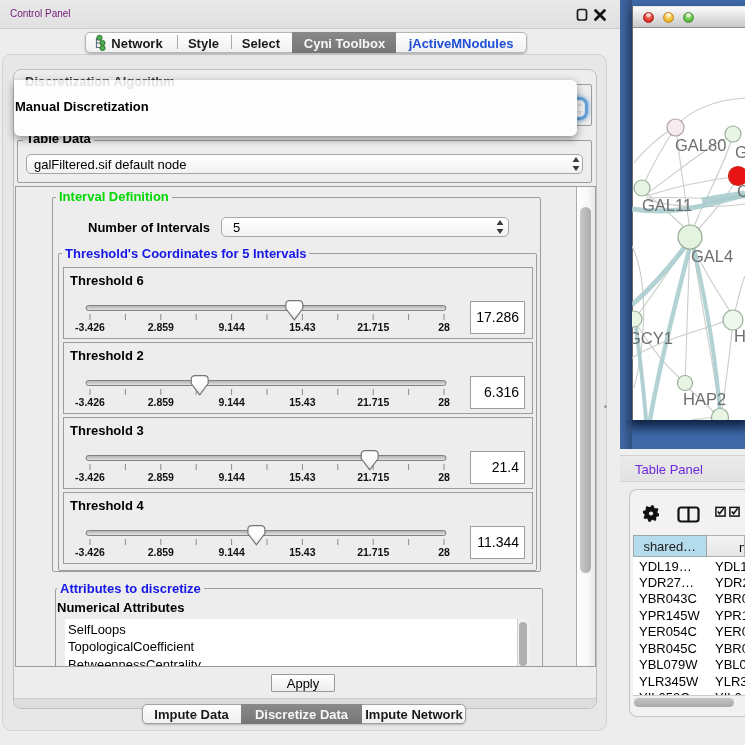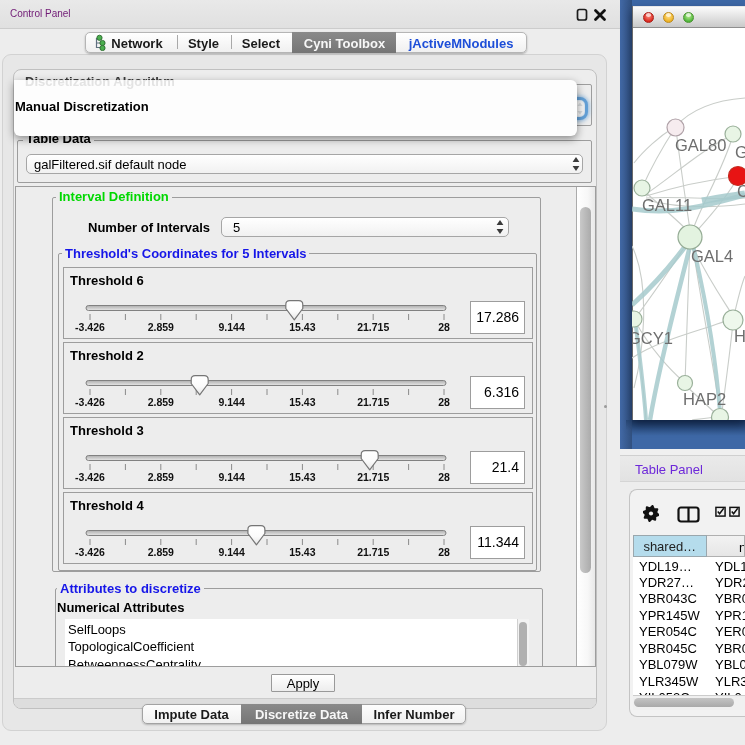--- a/index.html
+++ b/index.html
@@ -178,21 +178,21 @@
 <div class="ab" style="left:48.5px;top:39px;width:452px;height:47px;background:#fff"></div>
 <div class="ab" style="left:52px;top:41px;font-size:13px;color:#000;line-height:17.4px">SelfLoops<br>TopologicalCoefficient<br>BetweennessCentrality</div>
 <div class="ab" style="left:500.5px;top:39px;width:12px;height:47px;background:#f2f2f2;border-left:1px solid #d0d0d0"></div>
 <div class="ab" style="left:502.5px;top:42px;width:8px;height:44px;background:#b0b0b0;border-radius:4px"></div>
 </div>
 <div class="ab" style="left:271px;top:674px;width:64px;height:18px;background:linear-gradient(#ffffff,#ededed);border:1px solid #999;border-radius:1px;text-align:center;font-size:13px;line-height:17px">Apply</div>
 <div class="ab" style="left:142px;top:703.5px;width:324px;height:20px;background:linear-gradient(#fdfdfd,#f0f0f0);border:1px solid #a2a2a2;border-radius:5px;box-shadow:0 1px 2px rgba(0,0,0,0.22)"></div>
 <div class="ab" style="left:241px;top:703.5px;width:121px;height:20px;background:linear-gradient(#8a8a8a,#757575)"></div>
 <div class="ab" style="left:111.5px;top:707px;width:160px;text-align:center;font-size:13px;font-weight:bold;color:#1a1a1a">Impute Data</div>
 <div class="ab" style="left:221.5px;top:707px;width:160px;text-align:center;font-size:13px;font-weight:bold;color:#f7f7f7">Discretize Data</div>
-<div class="ab" style="left:334px;top:707px;width:160px;text-align:center;font-size:13px;font-weight:bold;color:#1a1a1a">Infer Number</div>
+<div class="ab" style="left:334px;top:707px;width:160px;text-align:center;font-size:13px;font-weight:bold;color:#1a1a1a">Impute Network</div>
 <div class="ab" style="left:25px;top:74.2px;font-size:13px;font-weight:bold;color:#3a3a3a;z-index:5">Discretization Algorithm</div>
 <div class="ab" style="left:14px;top:79.5px;width:563px;height:56px;background:#fdfdfd;border-radius:0 6px 6px 6px;box-shadow:0 3px 8px rgba(0,0,0,0.42);z-index:20;overflow:hidden">
     <div class="ab" style="left:11px;top:-5.3px;font-size:13px;font-weight:bold;color:#e3e3e3">Discretization Algorithm</div>
     <div class="ab" style="left:1px;top:19.5px;font-size:13px;font-weight:bold;color:#000">Manual Discretization</div>
   </div>
 <div class="ab" style="left:604px;top:405px;width:3px;height:3px;border-radius:50%;background:#9a9a9a"></div>
 <div class="ab" style="left:620px;top:0;width:125px;height:449px;background:#3e68a6"></div>
 <div class="ab" style="left:620px;top:0;width:12px;height:449px;background:linear-gradient(to right,#4269a6,#31507f)"></div>
 <div class="ab" style="left:632px;top:420px;width:113px;height:16px;background:linear-gradient(#1c3a63,rgba(62,104,166,0))"></div>
 <div class="ab" style="left:626px;top:420px;width:6px;height:10px;background:linear-gradient(#2a4a78,rgba(62,104,166,0))"></div>

